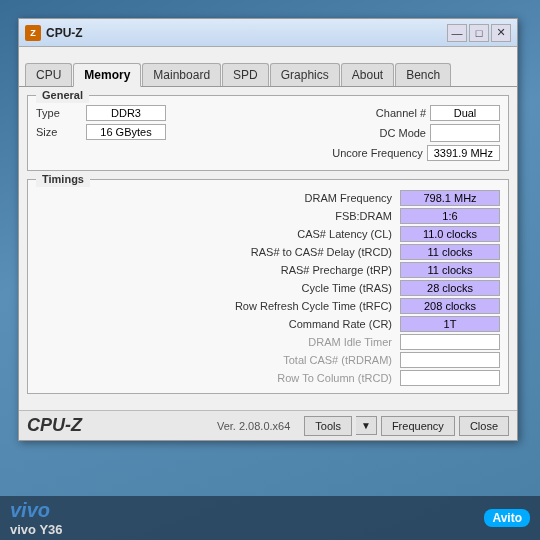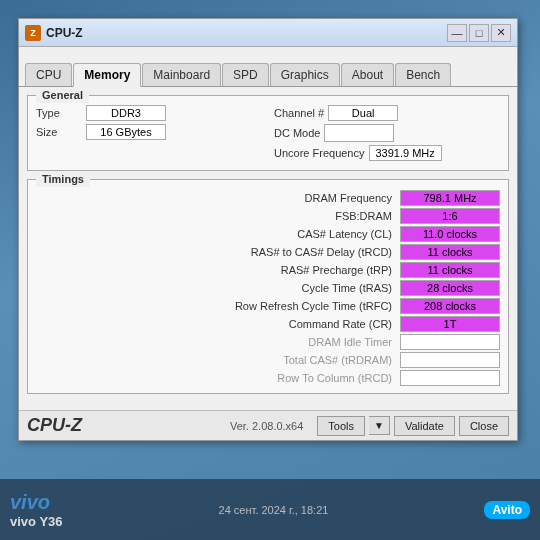--- a/index.html
+++ b/index.html
@@ -19,21 +19,21 @@
       inset: 0;
       background: linear-gradient(160deg, #3a6d96 0%, #5a8fb8 40%, #4a7fa5 100%);
     }
 
     
     .phone-bottom {
       position: absolute;
       bottom: 0;
       left: 0;
       right: 0;
-      height: 61px;
+      height: 44px;
       background: rgba(30,50,70,0.7);
       display: flex;
       align-items: center;
       padding: 0 10px;
       color: #ccc;
       font-size: 11px;
       justify-content: space-between;
     }
     .phone-brand {
       font-size: 13px;
@@ -191,20 +191,21 @@
       padding: 1px 6px;
       font-size: 11px;
       min-width: 80px;
       text-align: center;
       color: #000;
     }
 
     .right-field-row {
       display: flex;
       align-items: center;
+      justify-content: flex-end;
       margin-bottom: 3px;
     }
     .right-label {
       font-size: 11px;
       color: #333;
       text-align: right;
       padding-right: 4px;
     }
     .right-value-box {
       background: white;
@@ -232,21 +233,21 @@
       padding: 1px 0;
     }
     .timings-label {
       font-size: 11px;
       color: #333;
       text-align: right;
       flex: 1;
       padding-right: 8px;
     }
     .timings-value-box {
-      background: #d946ef;
+      background: #c4b5fd;
       border: 1px solid #aaa;
       padding: 1px 16px;
       font-size: 11px;
       min-width: 100px;
       text-align: center;
       color: #000;
     }
     .timings-value-empty {
       background: white;
       border: 1px solid #aaa;
@@ -431,26 +432,25 @@
 
   </div>
 
   <div class="bottom-bar">
     <div class="bottom-logo">
       <em><span>CPU-Z</span></em>
     </div>
     <div class="version-text">Ver. 2.08.0.x64</div>
     <div class="bottom-btn">Tools</div>
     <div class="dropdown-btn">▼</div>
-    <div class="bottom-btn">Validate</div>
+    <div class="bottom-btn">Frequency</div>
     <div class="bottom-btn">Close</div>
   </div>
 
 </div>
 
 <div class="phone-bottom">
   <div>
     <div class="vivo-logo">vivo</div>
     <div class="phone-brand">vivo Y36</div>
   </div>
-  <div class="phone-info">24 сент. 2024 г., 18:21</div>
   <div class="avito-badge">Avito</div>
 </div>
 
 </body></html>

